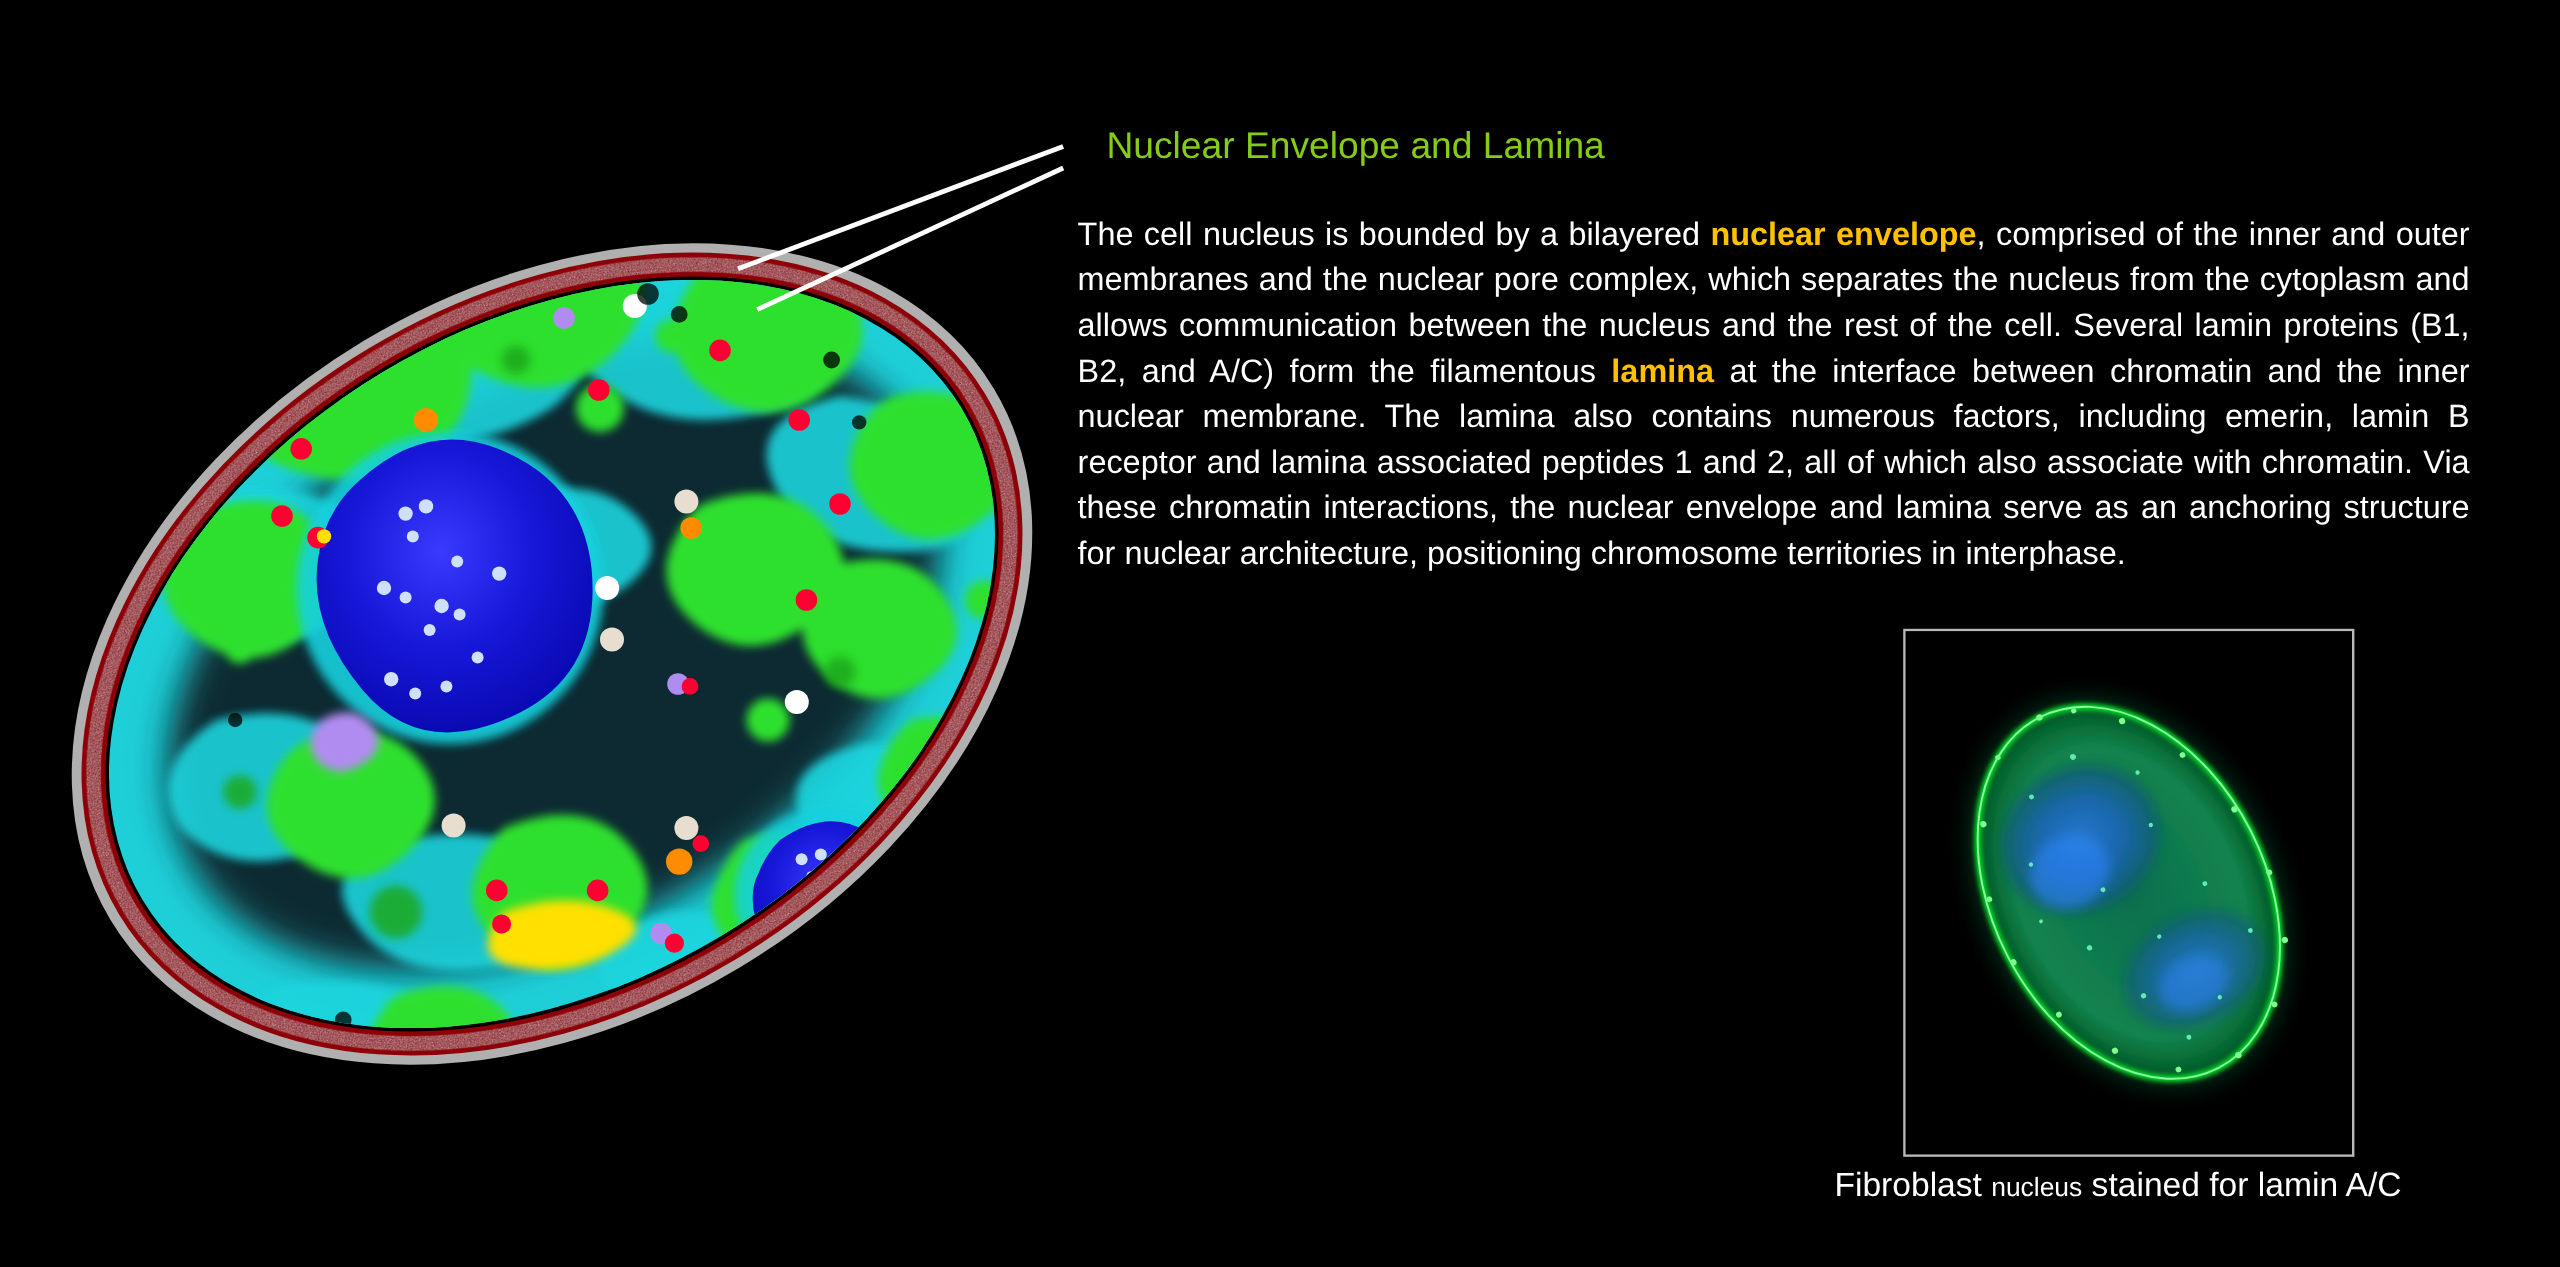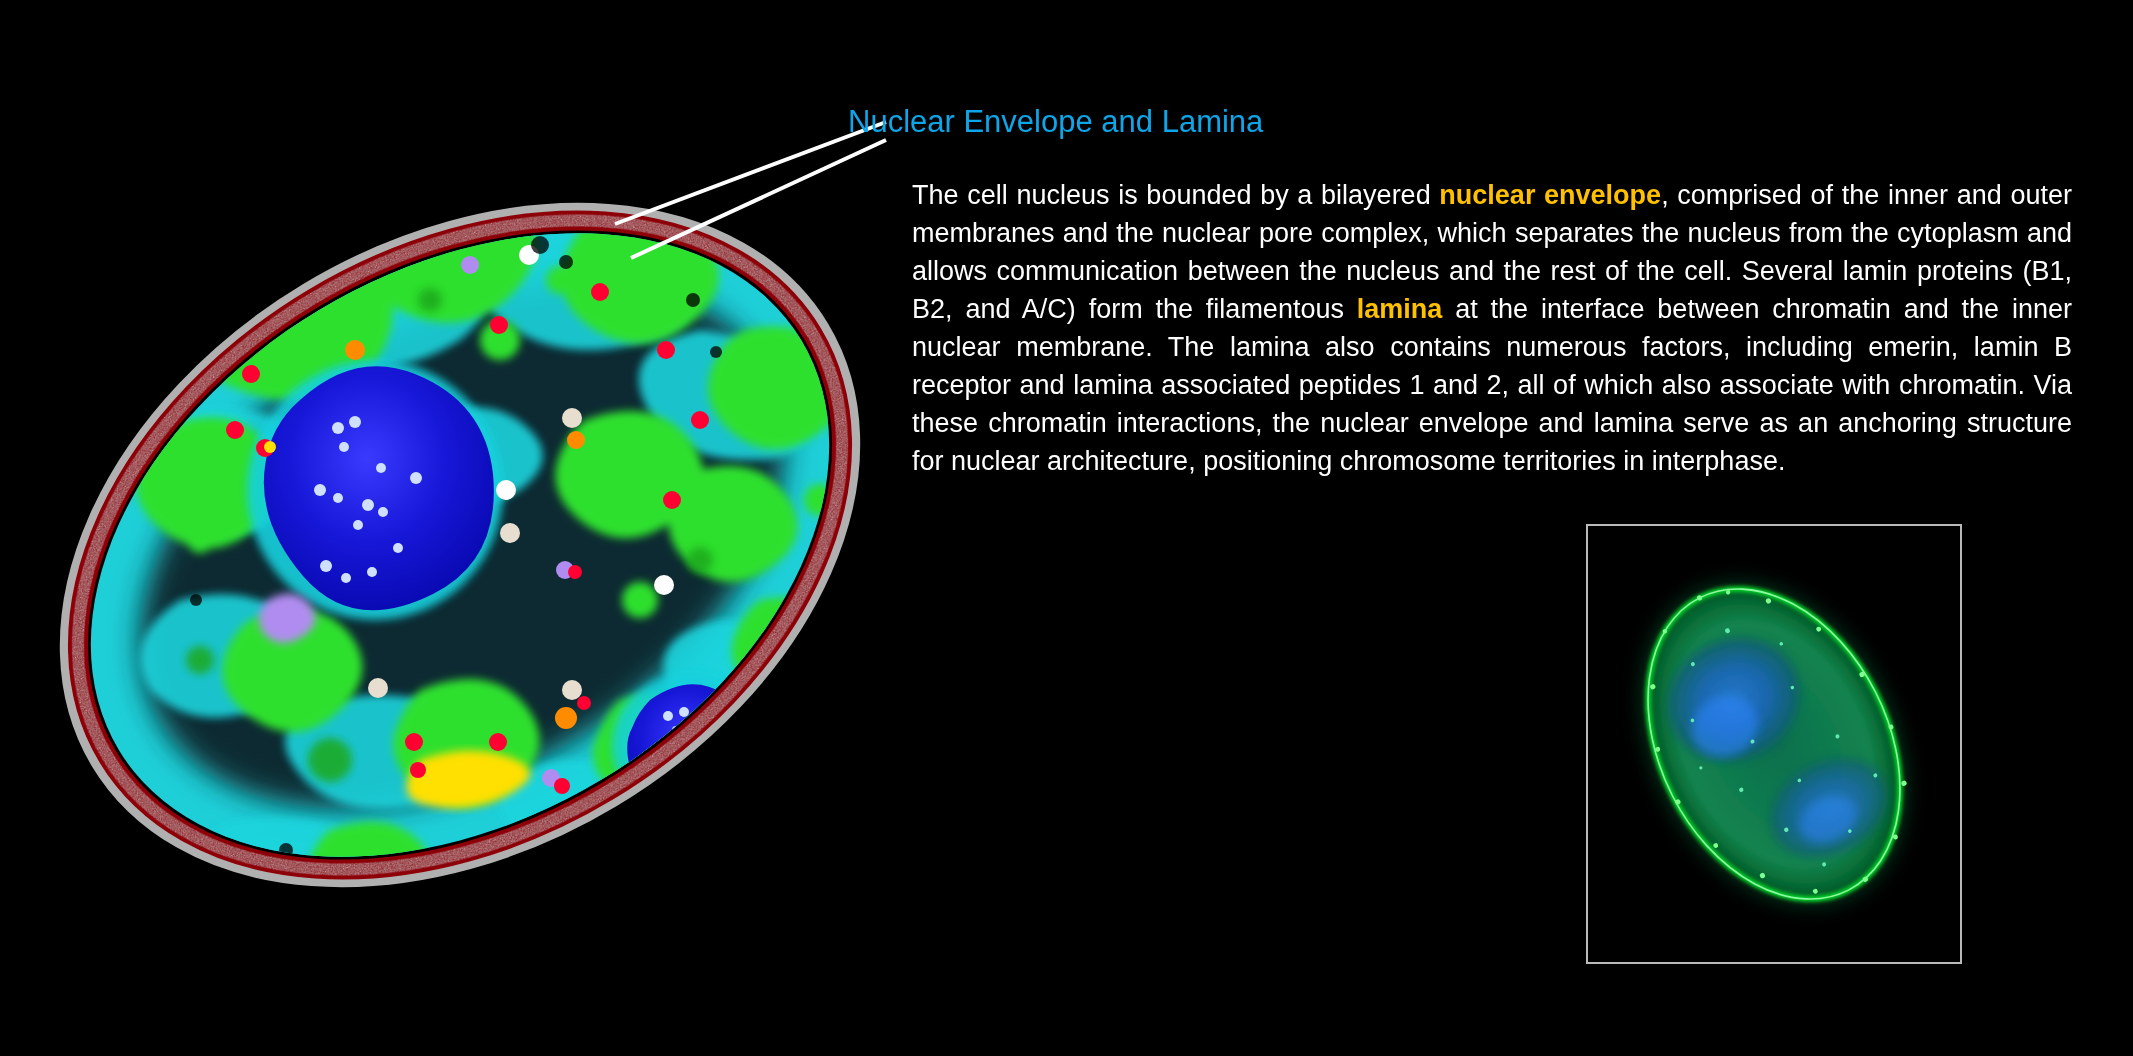--- a/index.html
+++ b/index.html
@@ -31,40 +31,39 @@
     font-size: 39px;
     font-weight: bold;
     letter-spacing: -0.6px;
     color: #ffffff;
     white-space: nowrap;
   }
 
   
   .section-heading {
     position: absolute;
-    left: 848px;
+    left: 922px;
     top: 104px;
     font-size: 31px;
     font-weight: normal;
-    color: #0ea5e9;
+    color: #84cc16;
     white-space: nowrap;
   }
 
   
   .body-text {
     position: absolute;
     left: 898px;
     top: 176px;
     width: 1160px;
     font-size: 27px;
     line-height: 38px;
     text-align: justify;
     text-justify: inter-word;
     color: #ffffff;
-    margin-left: 14px;
   }
   .body-text .accent {
     color: #ffc000;
     font-weight: bold;
   }
 
   
   .leaders {
     position: absolute;
     left: 0;
@@ -385,14 +384,15 @@
             <circle cx="214" cy="330" r="1.8"></circle>
           <circle cx="262" cy="292" r="2"></circle>
             <circle cx="110" cy="206" r="1.6"></circle>
           <circle cx="238" cy="132" r="1.8"></circle>
             <circle cx="176" cy="348" r="2"></circle>
         </g>
       </g>
     </svg>
   </div>
 
+  <div class="micro-caption"><span>Fibroblast </span><span class="small-word">nucleus</span><span> stained for lamin A/C</span></div>
 
 </div>
 
 </body></html>

